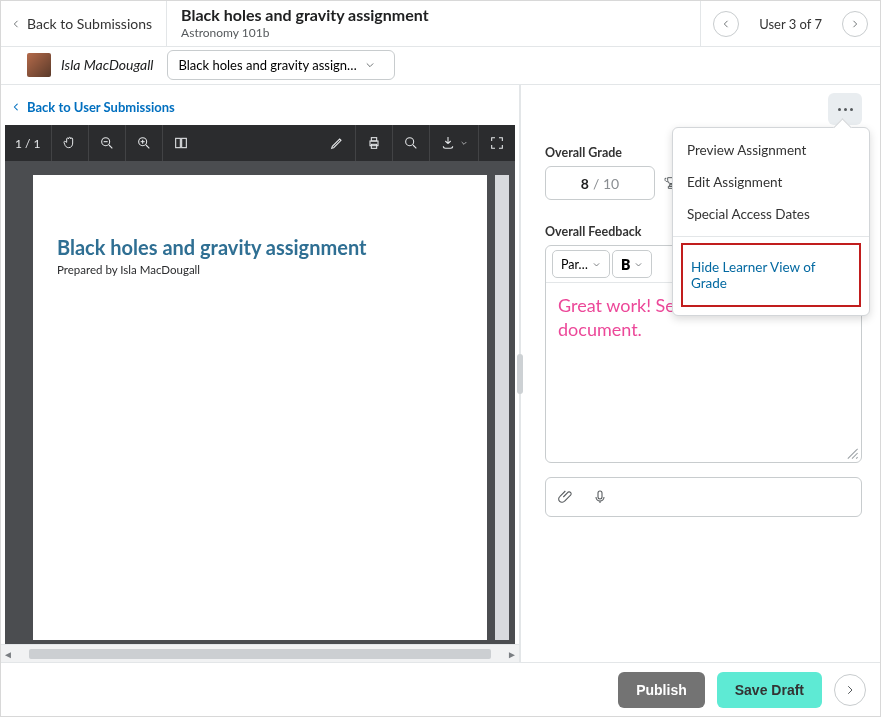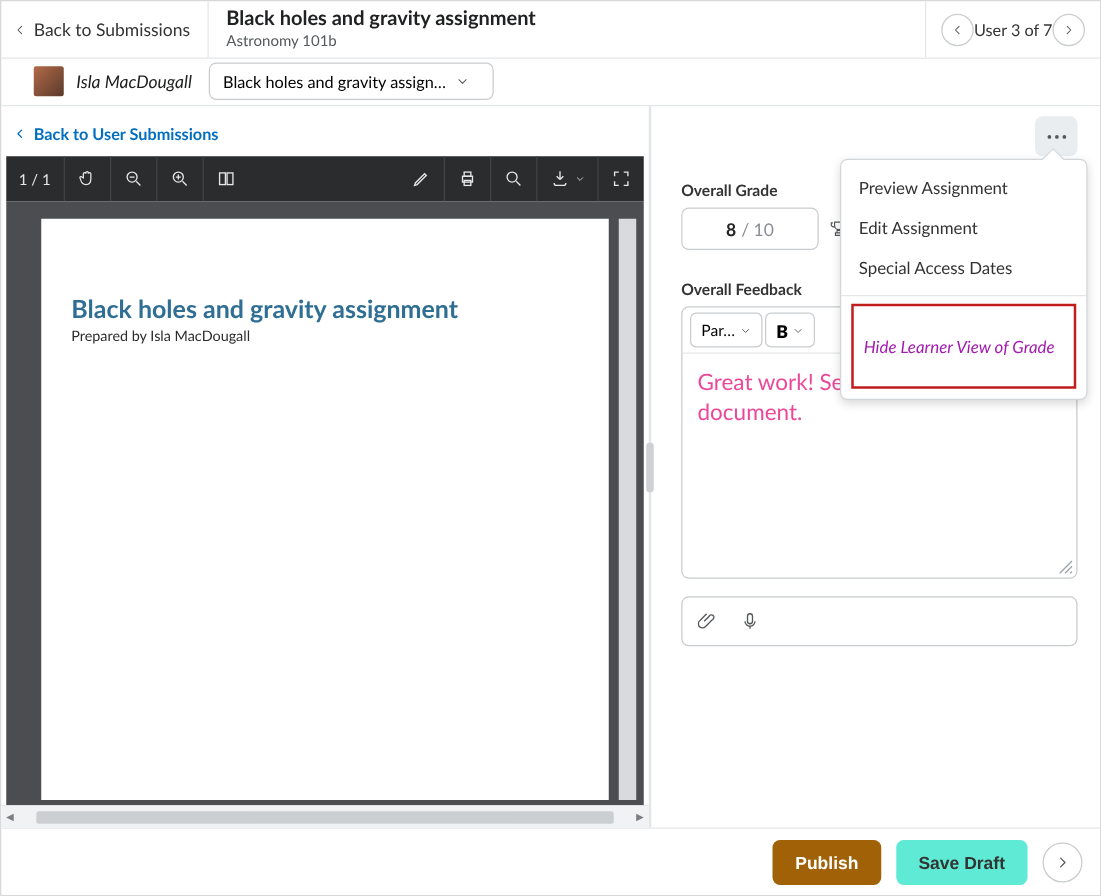--- a/index.html
+++ b/index.html
@@ -6,21 +6,21 @@
   html, body { margin:0; padding:0; font-family: "Segoe UI", "Lato", Arial, sans-serif; background:#fff; }
   .app { width:881px; height:717px; border:1px solid #d8d8d8; position:relative; display:flex; flex-direction:column; overflow:hidden; }
 
   
   .header-row { display:flex; align-items:stretch; border-bottom:1px solid #e3e6e8; height:46px; }
   .back-sub { display:flex; align-items:center; gap:6px; padding:0 14px 0 10px; border-right:1px solid #e3e6e8; font-size:14px; color:#333; cursor:pointer; }
   .chev { width:10px; height:10px; }
   .title-block { flex:1; padding:4px 14px 0 14px; }
   .title-main { font-size:16px; font-weight:700; color:#202122; line-height:1.2; }
   .title-sub { font-size:12px; color:#55595c; margin-top:1px; }
-  .user-nav { display:flex; align-items:center; gap:0; padding:0 12px; border-left:1px solid #e3e6e8; }
+  .user-nav { display:flex; align-items:center; gap:20px; padding:0 12px; border-left:1px solid #e3e6e8; }
   .circ-btn { width:26px; height:26px; border:1px solid #c8ccce; border-radius:50%; display:flex; align-items:center; justify-content:center; cursor:pointer; background:#fff; }
   .user-nav-text { font-size:13px; color:#333; }
 
   
   .student-row { display:flex; align-items:center; gap:10px; padding:8px 12px 10px 26px; border-bottom:1px solid #e3e6e8; height:38px; }
   .avatar { width:24px; height:24px; background:linear-gradient(135deg,#b46a4a 0%, #5a3a2a 100%); border-radius:2px; }
   .student-name { font-size:14px; color:#202122;font-style:italic; }
   .pill-select { margin-left:4px; height:30px; border:1px solid #c8ccce; border-radius:6px; display:flex; align-items:center; padding:0 10px; gap:8px; font-size:13px; cursor:pointer; min-width:228px; }
 
   
@@ -71,26 +71,26 @@
   .editor-body { flex:1; padding:10px 12px; font-size:18px; color:#ec4899; line-height:1.35; }
   .editor .resize-grip { position:absolute; right:2px; bottom:2px; width:14px; height:14px; }
 
   .attach-row { border:1.5px solid #c8ccce; border-radius:6px; margin-top:14px; height:40px; display:flex; align-items:center; gap:18px; padding:0 12px; }
 
   
   .menu { position:absolute; top:42px; right:10px; width:198px; background:#fff; border:1px solid #d3d6d9; border-radius:6px; box-shadow:0 3px 8px rgba(0,0,0,0.15); z-index:30; padding:6px 0; }
   .menu::before{ content:""; position:absolute; top:-7px; right:20px; width:12px; height:12px; background:#fff; border-left:1px solid #d3d6d9; border-top:1px solid #d3d6d9; transform:rotate(45deg);}
   .menu-divider{ height:1px; background:#e3e6e8; margin:6px 0;}
   .menu-item { padding:8px 14px; font-size:13.5px; color:#333; cursor:pointer; }
-  .menu-item.highlight { color:#a21caf; border:2px solid #c11d1d; margin:2px 8px; padding:24px 8px; border-radius:0;font-style:italic; }
+  .menu-item.highlight { color:#0369a1; border:2px solid #c11d1d; margin:2px 8px; padding:14px 8px; border-radius:0; }
 
   
   .footer { height:54px; border-top:1px solid #e3e6e8; display:flex; align-items:center; justify-content:flex-end; gap:12px; padding:0 14px; }
   .btn { height:36px; border-radius:6px; padding:0 18px; font-size:14px; font-weight:700; cursor:pointer; border:none; display:flex; align-items:center; }
-  .btn-primary  { background:#a16207; color:#fff; }
+  .btn-primary  { background:#737373; color:#fff; }
   .btn-secondary{ background:#5eead4; color:#333; }
   .circ-next { width:32px; height:32px; border:1px solid #c8ccce; border-radius:50%; display:flex; align-items:center; justify-content:center; cursor:pointer; }
 
   svg { display:block; }
 </style>
 </head>
 <body>
 
 <div class="app">
 

